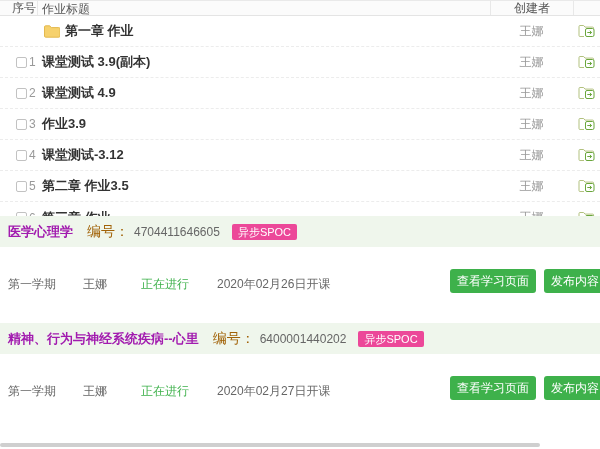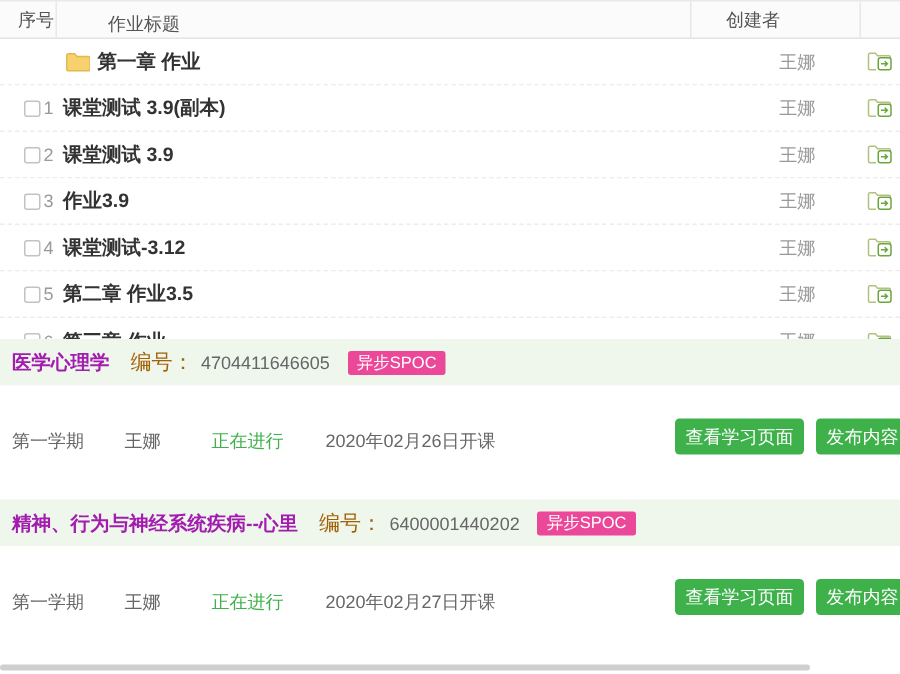--- a/index.html
+++ b/index.html
@@ -2,23 +2,23 @@
 <html><head>
 <meta charset="utf-8">
 <style>
   * { margin:0; padding:0; box-sizing:border-box; }
   html,body { background:#fff; }
   body { font-family:"Liberation Sans","DejaVu Sans",sans-serif; }
   .screen { position:relative; width:600px; height:449px; background:#fff; overflow:hidden; }
 
   
   .atable { width:100%; }
-  .thead { display:flex; align-items:flex-end; height:26px; background:#fbfbfb;
+  .thead { display:flex; align-items:flex-start; height:16px; background:#fbfbfb;
            border-top:1px solid #e9e9e9; border-bottom:1px solid #e4e4e4;
-           font-size:12px; color:#555;gap:30px; }
+           font-size:12px; color:#555; }
   .trow { display:flex; align-items:center; height:31px; border-bottom:1px dashed #ececec;
           font-size:13px; background:#fff; }
   .c-index { width:38px; flex:0 0 38px; display:flex; align-items:center; }
   .thead .c-index { padding-left:12px; border-right:1px solid #e8e8e8; height:100%; }
   .c-title { flex:1 1 auto; display:flex; align-items:center; padding-left:4px; overflow:hidden; white-space:nowrap; }
   .c-creator { width:83px; flex:0 0 83px; text-align:center; color:#999; font-size:12px; }
   .thead .c-creator { color:#555; border-left:1px solid #e8e8e8; height:100%;
                       display:flex; align-items:center; justify-content:center; }
   .c-action { width:27px; flex:0 0 27px; display:flex; align-items:center; justify-content:center; }
   .thead .c-action { border-left:1px solid #e8e8e8; height:100%; }
@@ -112,21 +112,21 @@
       </span>
         </div>
     </div>
 
     <div class="trow">
       <div class="c-index">
           <span class="checkbox"></span>
           <span class="rownum">2</span>
         </div>
       <div class="c-title">
-          <span class="a-title">课堂测试 3.9</span>
+          <span class="a-title">课堂测试 4.9</span>
         </div>
       <div class="c-creator">王娜</div>
       <div class="c-action">
           <span class="move-btn">
         <svg width="17" height="14" viewBox="0 0 17 14">
               <path d="M6 12.5 H2 a1 1 0 0 1 -1 -1 V2.5 a1 1 0 0 1 1-1 h3.6 l1.4 1.6 h7.6 a1 1 0 0 1 1 1 v0.6" fill="none" stroke="#b2c17e"></path>
               <rect x="7.5" y="4.5" width="8.5" height="8" rx="1.5" fill="#fff" stroke="#6aa63c"></rect>
               <path d="M9.3 8.5 h4.2 M11.8 6.8 L13.6 8.5 L11.8 10.2" fill="none" stroke="#6aa63c"></path>
             </svg>
       </span>

